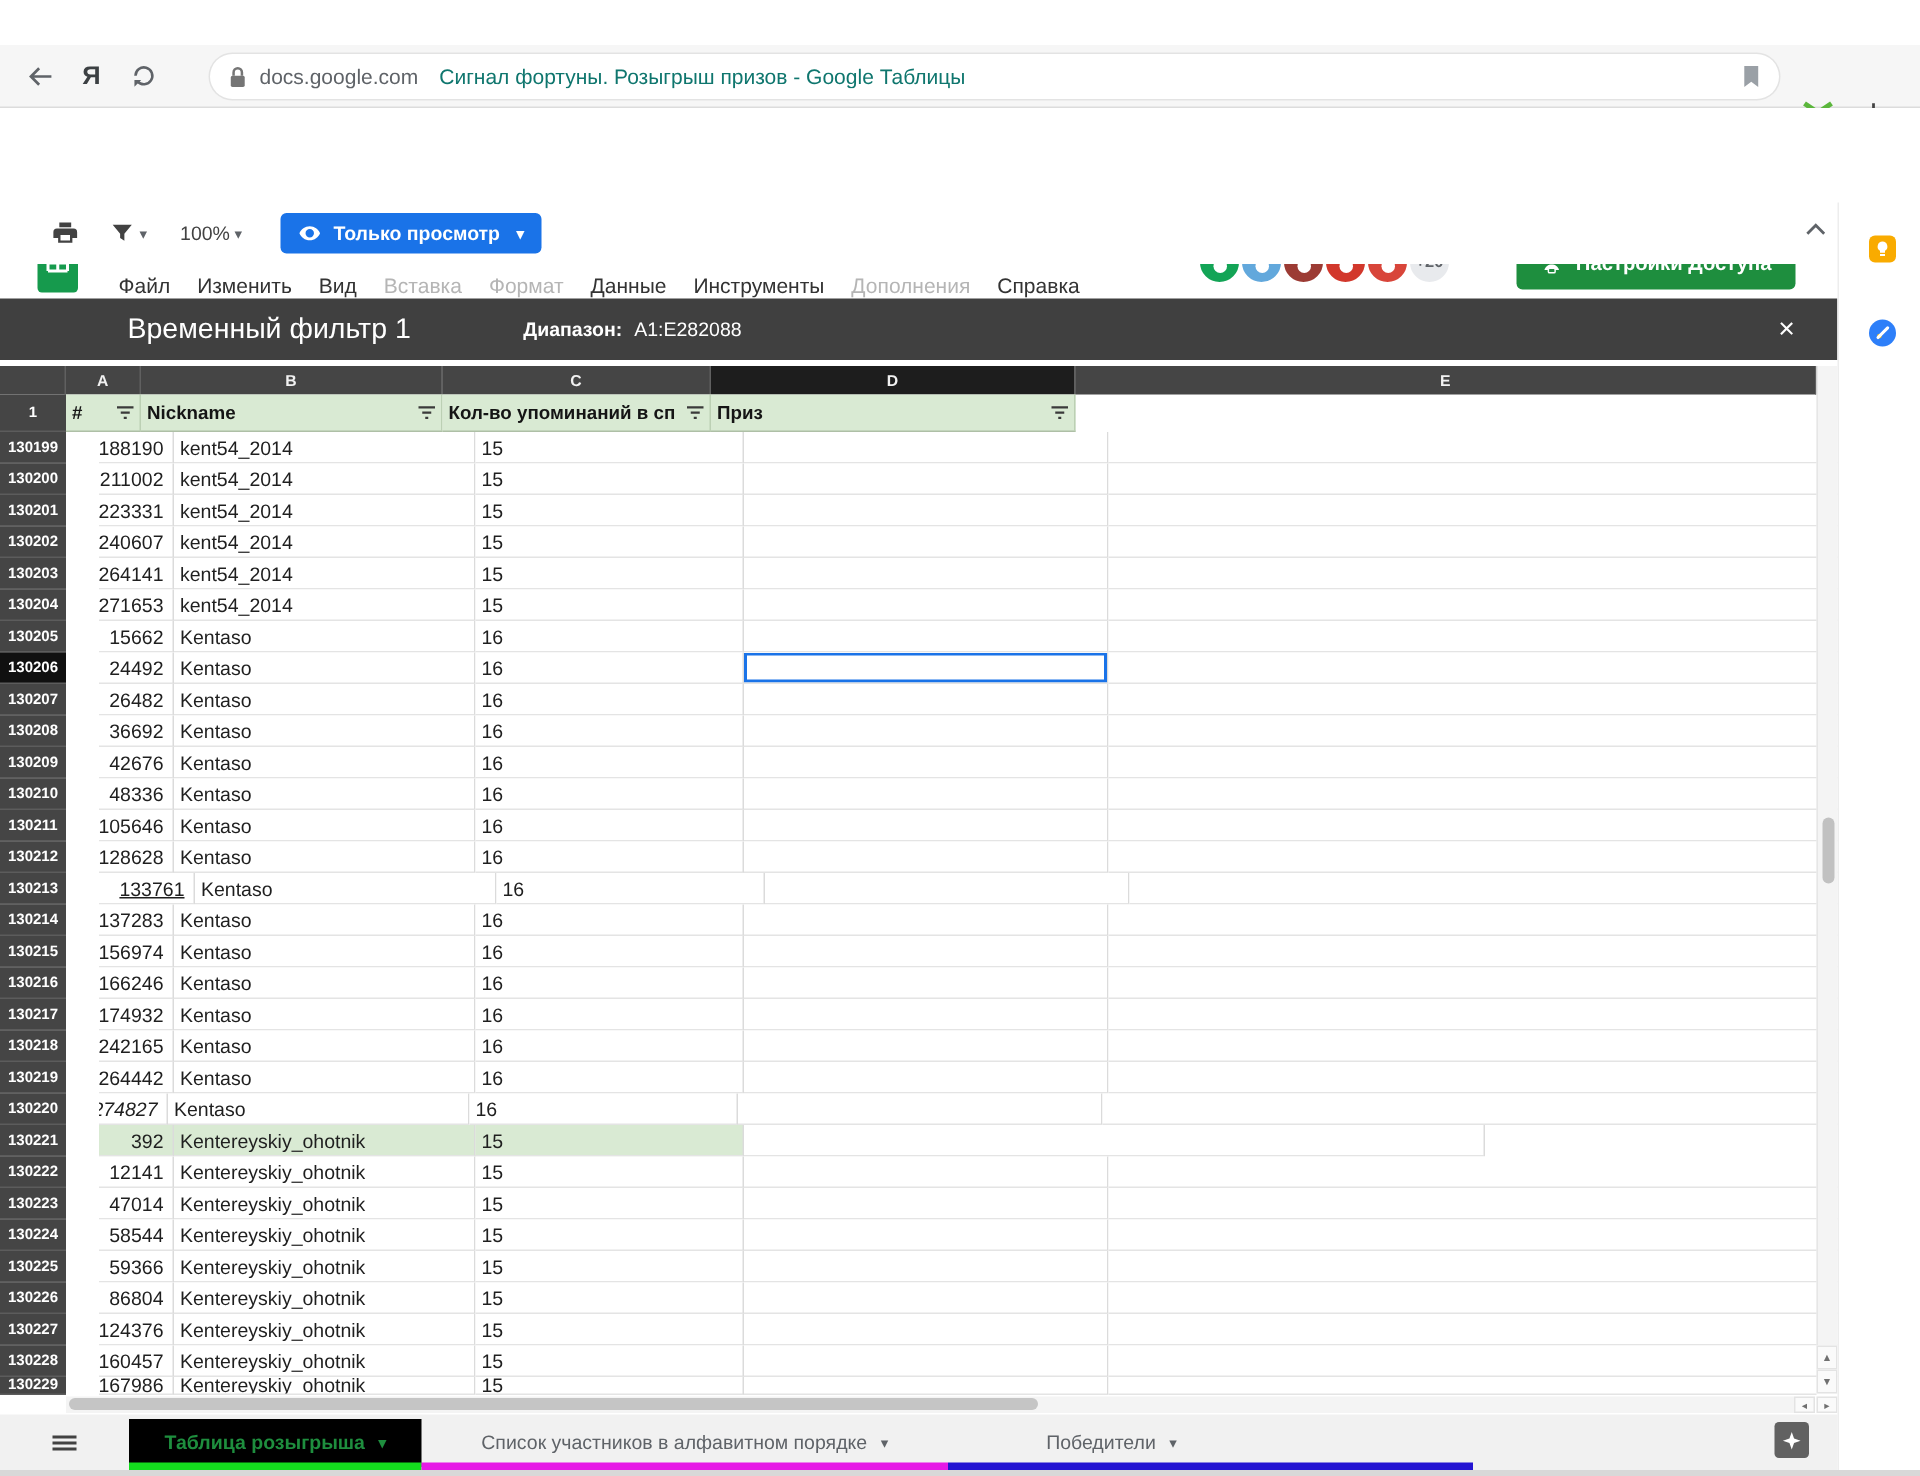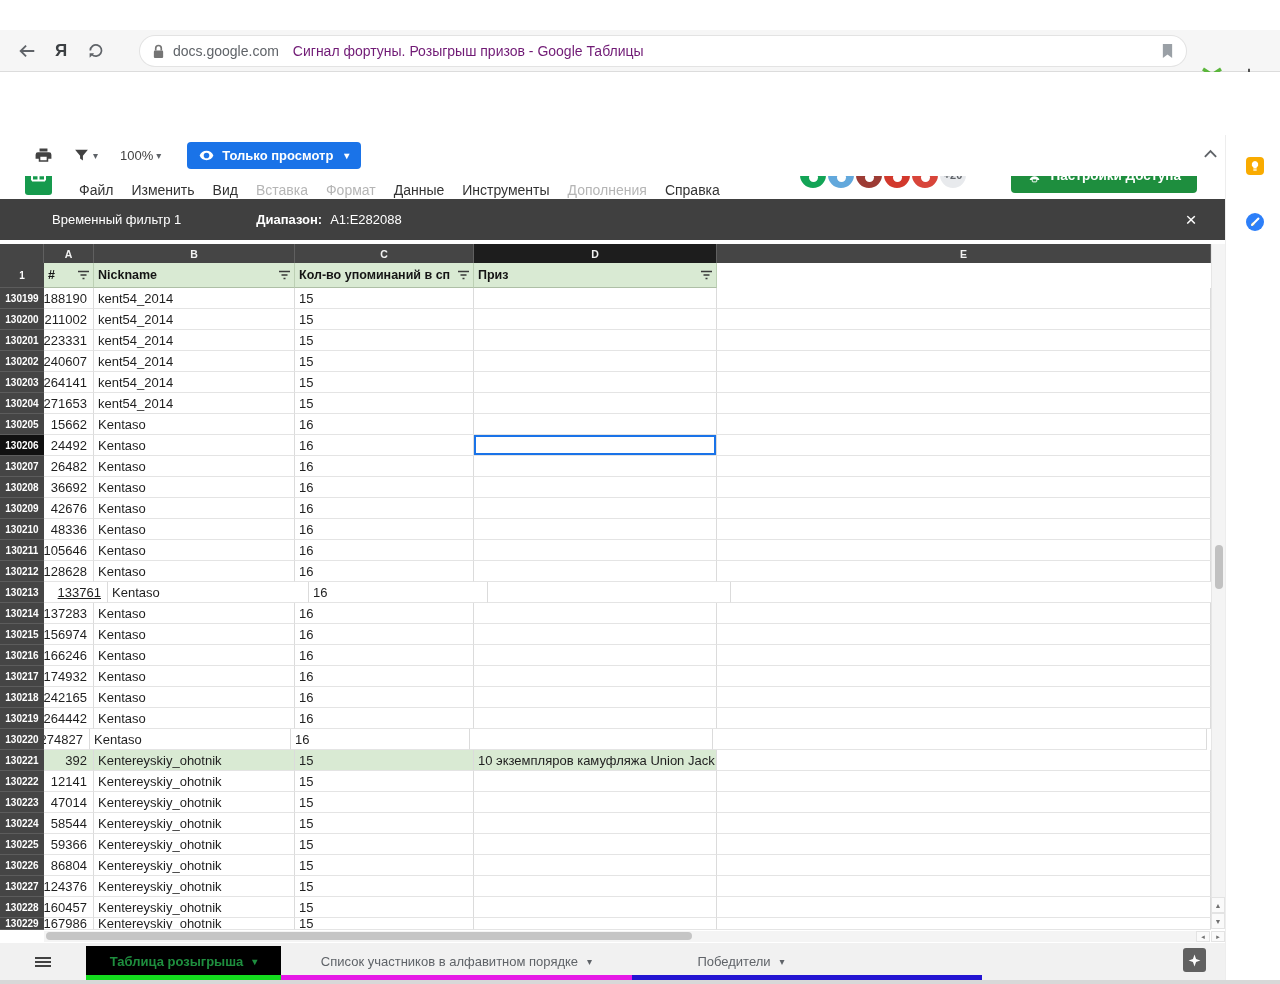--- a/index.html
+++ b/index.html
@@ -8,21 +8,21 @@
     position: relative; width: 1280px; height: 984px; overflow: hidden;
     background: #fff; font-family: "Liberation Sans", sans-serif; color:#202124;
   }
   
   .titlebar { position:absolute; left:0; top:0; width:1280px; height:30px; background:#fff; }
   .browserbar { position:absolute; left:0; top:30px; width:1280px; height:42px; background:#f6f6f6; border-bottom:1px solid #dcdcdc; display:flex; align-items:center; }
   .nav-ic { width:34px; height:34px; display:flex; align-items:center; justify-content:center; color:#5f6368; }
   .ya { font-size:17px; color:#3c4043; font-weight:600; }
   .addr { position:absolute; left:140px; top:6px; width:1046px; height:30px; background:#fff; border-radius:15px; box-shadow:0 0 0 1px #e3e3e3; display:flex; align-items:center; padding:0 12px; }
   .addr-host { font-size:14px; color:#5f6368; margin:0 14px 0 8px; }
-  .addr-title { font-size:14px; color:#701a75; white-space:nowrap; overflow:hidden; flex:1; }
+  .addr-title { font-size:14px; color:#0f766e; white-space:nowrap; overflow:hidden; flex:1; }
   .ext-wrap { position:absolute; right:52px; top:36px; width:28px; height:28px; }
   .dl-wrap { position:absolute; right:12px; top:36px; width:30px; height:28px; }
   .badge { position:absolute; right:-4px; bottom:-3px; background:#3d7edb; color:#fff; font-size:9px; font-weight:bold; display:flex; align-items:center; justify-content:center; }
   .badge.sq { width:13px; height:13px; border-radius:3px; }
   .badge.ci { width:14px; height:14px; border-radius:50%; }
   
   .sheader { position:absolute; left:0; top:72px; width:1280px; height:63px; background:#fff; }
   .slogo { position:absolute; left:24px; top:85px; }
   .stitle { position:absolute; left:72px; top:83px; font-size:18px; color:#202124; white-space:nowrap; }
   .star { position:absolute; left:394px; top:84px; font-size:17px; color:#80868b; }
@@ -43,39 +43,39 @@
   .viewbtn { margin-left:26px; height:27px; background:#1a73e8; border:none; border-radius:4px; color:#fff; font-size:13px; font-weight:bold; display:flex; align-items:center; gap:8px; padding:0 12px; }
   .viewbtn .caret { color:#fff; }
   .collapse { position:absolute; right:62px; top:10px; }
   
   .fxbar { position:absolute; left:0; top:176px; width:1225px; height:23px; background:#fff; border-top:1px solid #e6e6e6; display:flex; align-items:center; }
   .fx { font-family:"DejaVu Serif", serif; font-style:italic; font-size:13px; color:#9aa0a6; width:44px; text-align:center; }
   .fx-div { width:1px; height:14px; background:#d5d5d5; }
   .fx-input { flex:1; height:100%; border:none; outline:none; font-size:13px; padding:0 8px; font-family:"Liberation Sans",sans-serif;}
   
   .filterbar { position:absolute; left:0; top:199px; width:1225px; height:41px; background:#404040; display:flex; align-items:center; color:#fff; }
-  .fb-name { font-size:13px; margin-left:52px; }
+  .fb-name { font-size:19px; margin-left:85px; }
   .fb-rlabel { font-size:13px; font-weight:bold; margin-left:75px; }
   .fb-range { font-size:13px; margin-left:8px; }
   .fb-close { position:absolute; right:22px; top:9px; width:24px; height:24px; color:#fff; font-size:19px; display:flex; align-items:center; justify-content:center; cursor:pointer; }
   
   .grid { position:absolute; left:0; top:244px; width:1211px; }
   .colrow { display:flex; height:19px; }
   .corner { width:44px; background:#454545; border-right:1px solid #606060; }
   .clet { background:#454545; color:#f1f1f1; font-size:10.5px; font-weight:bold; display:flex; align-items:center; justify-content:center; border-right:1px solid #606060; }
   .clet.selcol { background:#1d1d1d; }
   .hrow { display:flex; height:25px; }
   .rh { width:44px; background:#454545; color:#fff; font-size:10px; font-weight:bold; display:flex; align-items:center; justify-content:center; border-bottom:1px solid #5c5c5c; flex:none; }
   .rh.selrow { background:#101010; }
   .hcell { background:#d9ead3; border-right:1px solid #bcd0b4; border-bottom:1px solid #aebfa6; font-weight:bold; font-size:12.5px; color:#151515; display:flex; align-items:center; justify-content:space-between; padding:0 3px 0 4px; white-space:nowrap; overflow:hidden; flex:none; }
   .htext { overflow:hidden; }
   .grow { display:flex; height:21px; }
   .grow.partial { height:12px; overflow:hidden; }
   .cell { background:#fff; border-right:1px solid #dbdbdb; border-bottom:1px solid #e4e4e4; font-size:13px; color:#1f1f1f; display:flex; align-items:center; white-space:nowrap; overflow:hidden; padding-left:4px; flex:none; }
-  .cell.num { justify-content:flex-end; padding-right:6px; padding-left:0; }
+  .cell.num { justify-content:flex-end; padding-right:6px; padding-left:0;margin-left:22px; }
   .cell.hl { background:#d9ead3; }
   .cell.selcell { box-shadow: inset 0 0 0 2px #1a73e8; }
   
   .vtrack { position:absolute; left:1211px; top:244px; width:14px; height:653px; background:#f4f4f4; border-left:1px solid #e6e6e6; }
   .vthumb { position:absolute; left:3px; top:301px; width:8px; height:44px; background:#c1c1c1; border-radius:4px; }
   .varr { position:absolute; left:1211px; width:14px; height:16px; background:#fafafa; border:1px solid #e3e3e3; color:#707070; font-size:7px; display:flex; align-items:center; justify-content:center; }
   .htrack { position:absolute; left:44px; top:931px; width:1152px; height:11px; background:#f4f4f4; }
   .hthumb { position:absolute; left:2px; top:1px; width:646px; height:8px; background:#c5c5c5; border-radius:4px; }
   .harr { position:absolute; top:931px; width:14px; height:11px; background:#fafafa; border:1px solid #e3e3e3; color:#707070; font-size:7px; display:flex; align-items:center; justify-content:center; }
   
@@ -454,32 +454,31 @@
         <div class="grow">
           <div class="rh">130219</div>
           <div class="cell num" style="width: 50px;">264442</div>
           <div class="cell" style="width: 201px;">Kentaso</div>
           <div class="cell" style="width: 179px;">16</div>
           <div class="cell" style="width: 243px;"></div>
           <div class="cell" style="width: 494px;"></div>
         </div>
         <div class="grow">
           <div class="rh">130220</div>
-          <div class="cell num" style="width: 46px;">274827</div>
+          <div class="cell num" style="width: 46px; font-style: italic;">274827</div>
           <div class="cell" style="width: 201px;">Kentaso</div>
           <div class="cell" style="width: 179px;">16</div>
           <div class="cell" style="width: 243px;"></div>
           <div class="cell" style="width: 494px;"></div>
         </div>
         <div class="grow">
           <div class="rh">130221</div>
           <div class="cell num hl" style="width: 50px;">392</div>
           <div class="cell hl" style="width: 201px;">Kentereyskiy_ohotnik</div>
           <div class="cell hl" style="width: 179px;">15</div>
-          <div class="cell hl" style="width: 243px;">10 экземпляров камуфляжа Union Jack</div>
           <div class="cell" style="width: 494px;"></div>
         </div>
         <div class="grow">
           <div class="rh">130222</div>
           <div class="cell num" style="width: 50px;">12141</div>
           <div class="cell" style="width: 201px;">Kentereyskiy_ohotnik</div>
           <div class="cell" style="width: 179px;">15</div>
           <div class="cell" style="width: 243px;"></div>
           <div class="cell" style="width: 494px;"></div>
         </div>

